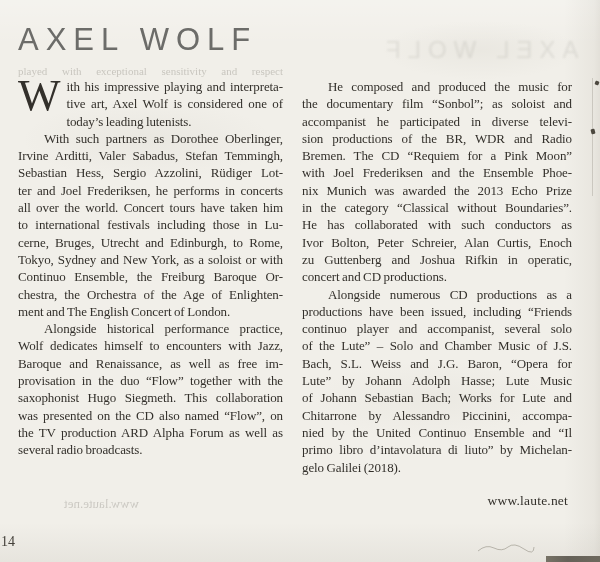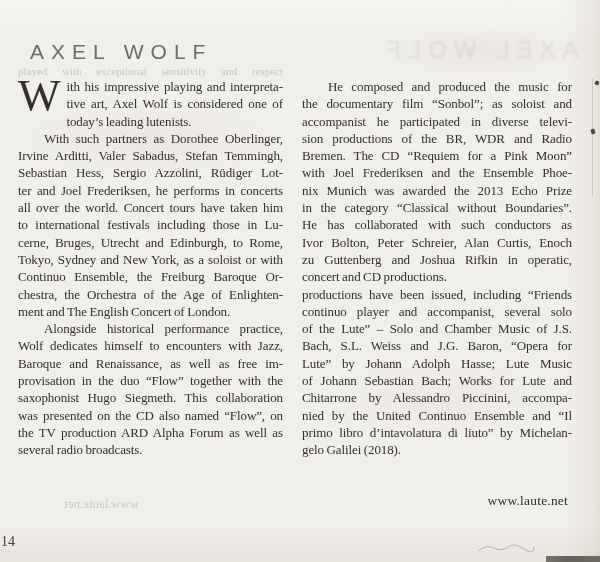--- a/index.html
+++ b/index.html
@@ -6,23 +6,23 @@
   .page{
     position:relative;width:600px;height:562px;overflow:hidden;
     background:
       linear-gradient(90deg, rgba(0,0,0,0) 94%, rgba(120,112,95,0.07) 99%, rgba(120,112,95,0.12) 100%),
       linear-gradient(180deg, rgba(255,255,255,0.25) 0%, rgba(0,0,0,0) 8%, rgba(0,0,0,0) 93%, rgba(110,102,88,0.08) 100%),
       #f1efe9;
     font-family:"Liberation Serif","DejaVu Serif",serif;
     color:#33302b;
   }
   .title{
-    position:absolute;left:18px;top:27px;margin:12px;
+    position:absolute;left:18px;top:27px;margin:0;
     font-family:"Liberation Sans","DejaVu Sans",sans-serif;
-    font-weight:400;font-size:21px;line-height:26px;
+    font-weight:400;font-size:31px;line-height:26px;
     letter-spacing:7px;color:#6c6c69;white-space:nowrap;
   }
   .columns{
     position:absolute;left:18px;top:78px;width:554px;
     display:flex;gap:19px;
   }
   .col{width:265px;font-size:13px;line-height:17.3px;
     letter-spacing:-0.1px;word-spacing:-0.6px;}
   .col.right{width:270px;}
   .para{margin:0;}
@@ -141,20 +141,21 @@
           <div class="line">Bremen. The CD “Requiem for a Pink Moon”</div>
           <div class="line">with Joel Frederiksen and the Ensemble Phoe-</div>
           <div class="line">nix Munich was awarded the 2013 Echo Prize</div>
           <div class="line">in the category “Classical without Boundaries”.</div>
           <div class="line">He has collaborated with such conductors as</div>
           <div class="line">Ivor Bolton, Peter Schreier, Alan Curtis, Enoch</div>
           <div class="line">zu Guttenberg and Joshua Rifkin in operatic,</div>
           <div class="line last">concert and CD productions.</div>
         </div>
         <div class="para">
+          <div class="line indent">Alongside numerous CD productions as a</div>
           <div class="line">productions have been issued, including “Friends</div>
           <div class="line">continuo player and accompanist, several solo</div>
           <div class="line">of the Lute” – Solo and Chamber Music of J.S.</div>
           <div class="line">Bach, S.L. Weiss and J.G. Baron, “Opera for</div>
           <div class="line">Lute” by Johann Adolph Hasse; Lute Music</div>
           <div class="line">of Johann Sebastian Bach; Works for Lute and</div>
           <div class="line">Chitarrone by Alessandro Piccinini, accompa-</div>
           <div class="line">nied by the United Continuo Ensemble and “Il</div>
           <div class="line">primo libro d’intavolatura di liuto” by Michelan-</div>
           <div class="line last">gelo Galilei (2018).</div>

